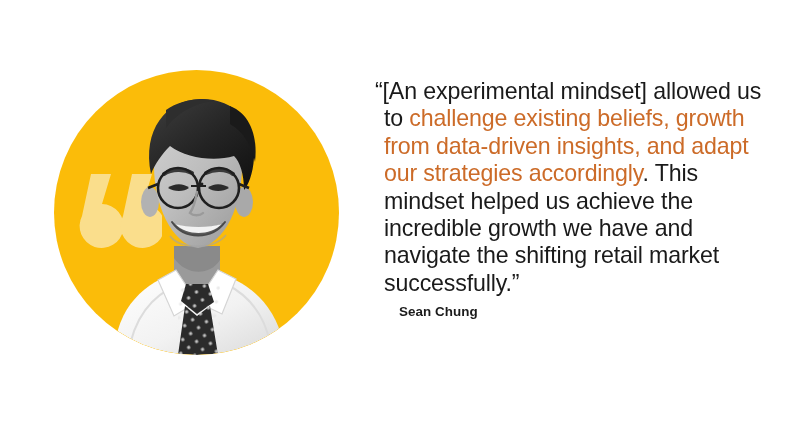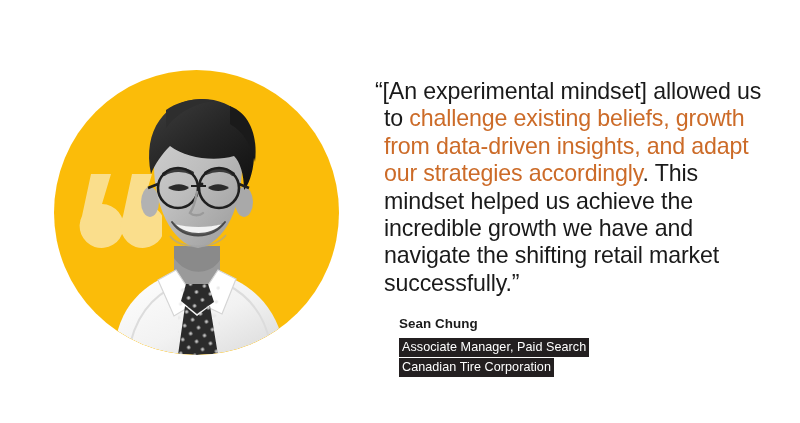--- a/index.html
+++ b/index.html
@@ -71,21 +71,21 @@
     text-indent: -9px;
   }
   .hl {
     color: #cc6b28;
   }
 
   
   .attribution {
     position: absolute;
     left: 399px;
-    top: 315px;
+    top: 303px;
     width: 330px;
   }
   .attr-name {
     font-size: 13.4px;
     line-height: 18px;
     font-weight: 700;
     color: #1b1b1b;
     letter-spacing: 0.05px;
     margin-bottom: 4px;
   }
@@ -204,27 +204,15 @@
       </div>
     </div>
   </div>
 
   <div class="quote-block">
     <p class="quote-text"><span>“[An experimental mindset] allowed us to </span><span class="hl">challenge existing beliefs, growth from data-driven insights, and adapt our strategies accordingly</span><span>. This mindset helped us achieve the incredible growth we have and navigate the shifting retail market successfully.”</span></p>
   </div>
 
   <div class="attribution">
     <div class="attr-name">Sean Chung</div>
-    <div class="attr-tagline">
-      <div class="attr-tagline-row">
-        <div class="attr-chip">
-          <span>Associate Manager, Paid Search</span>
-        </div>
-      </div>
-      <div class="attr-tagline-row">
-        <div class="attr-chip">
-          <span>Canadian Tire Corporation</span>
-        </div>
-      </div>
-    </div>
   </div>
 
 </div>
 
 </body></html>

